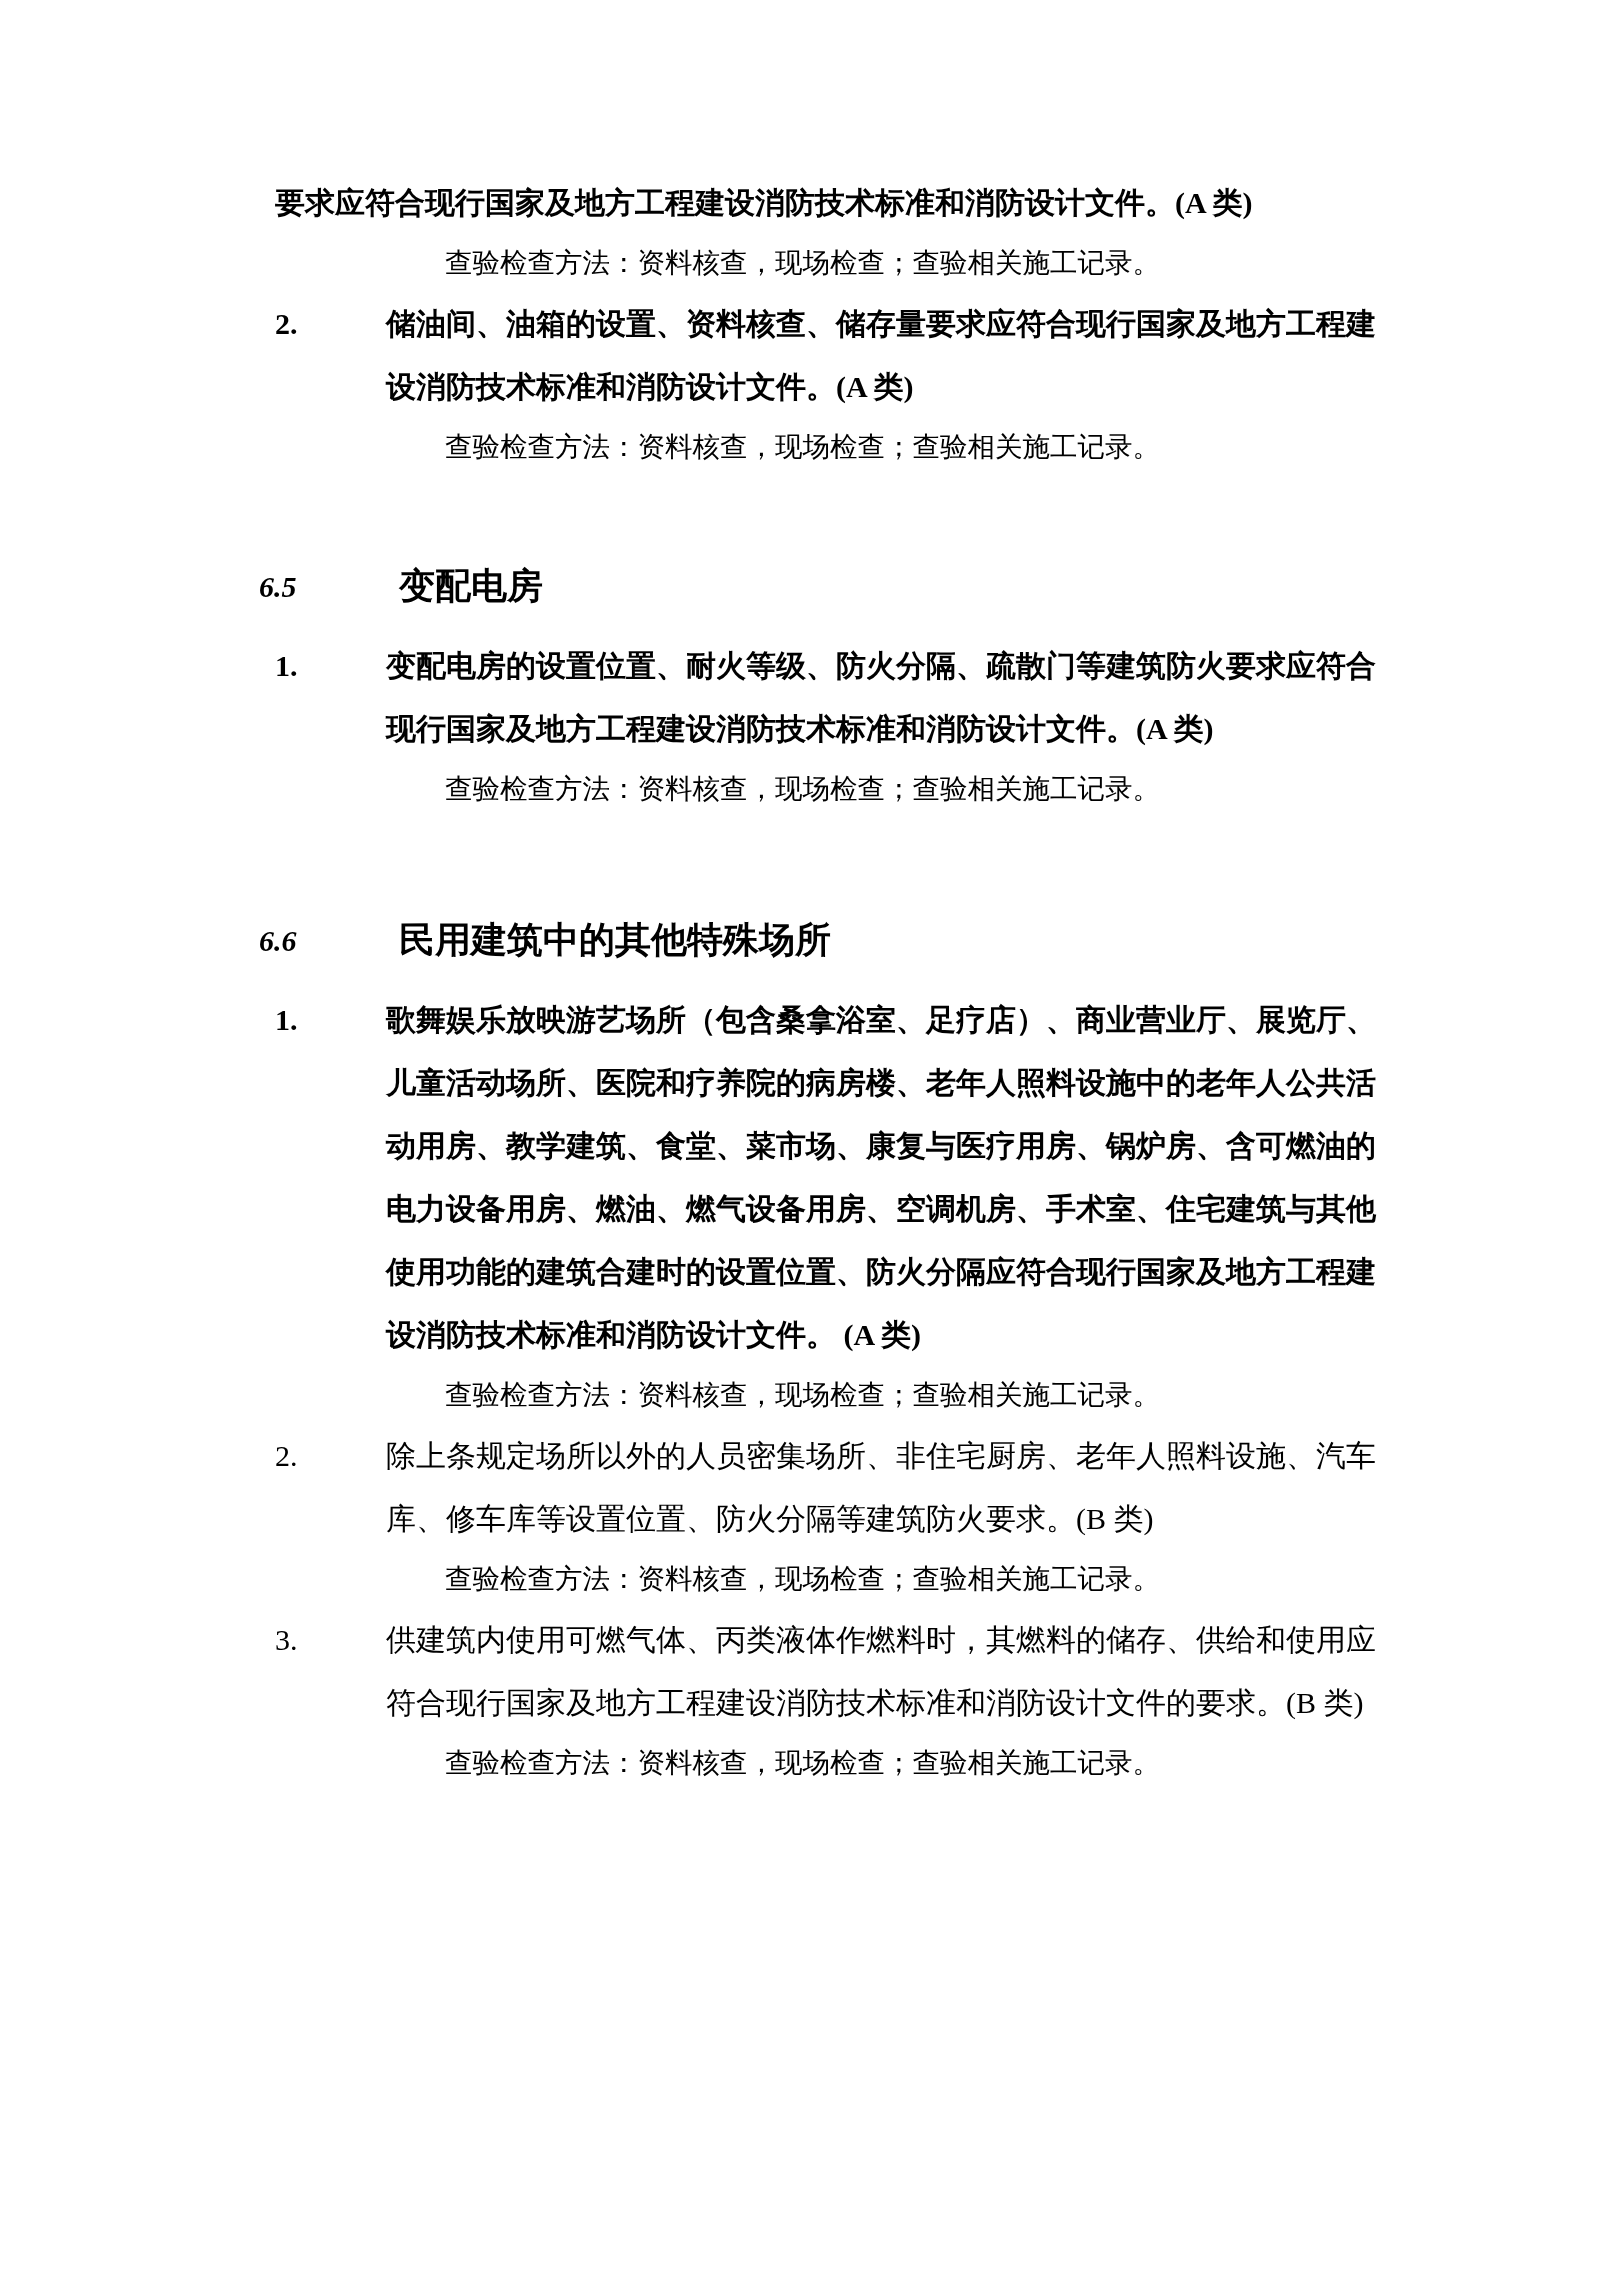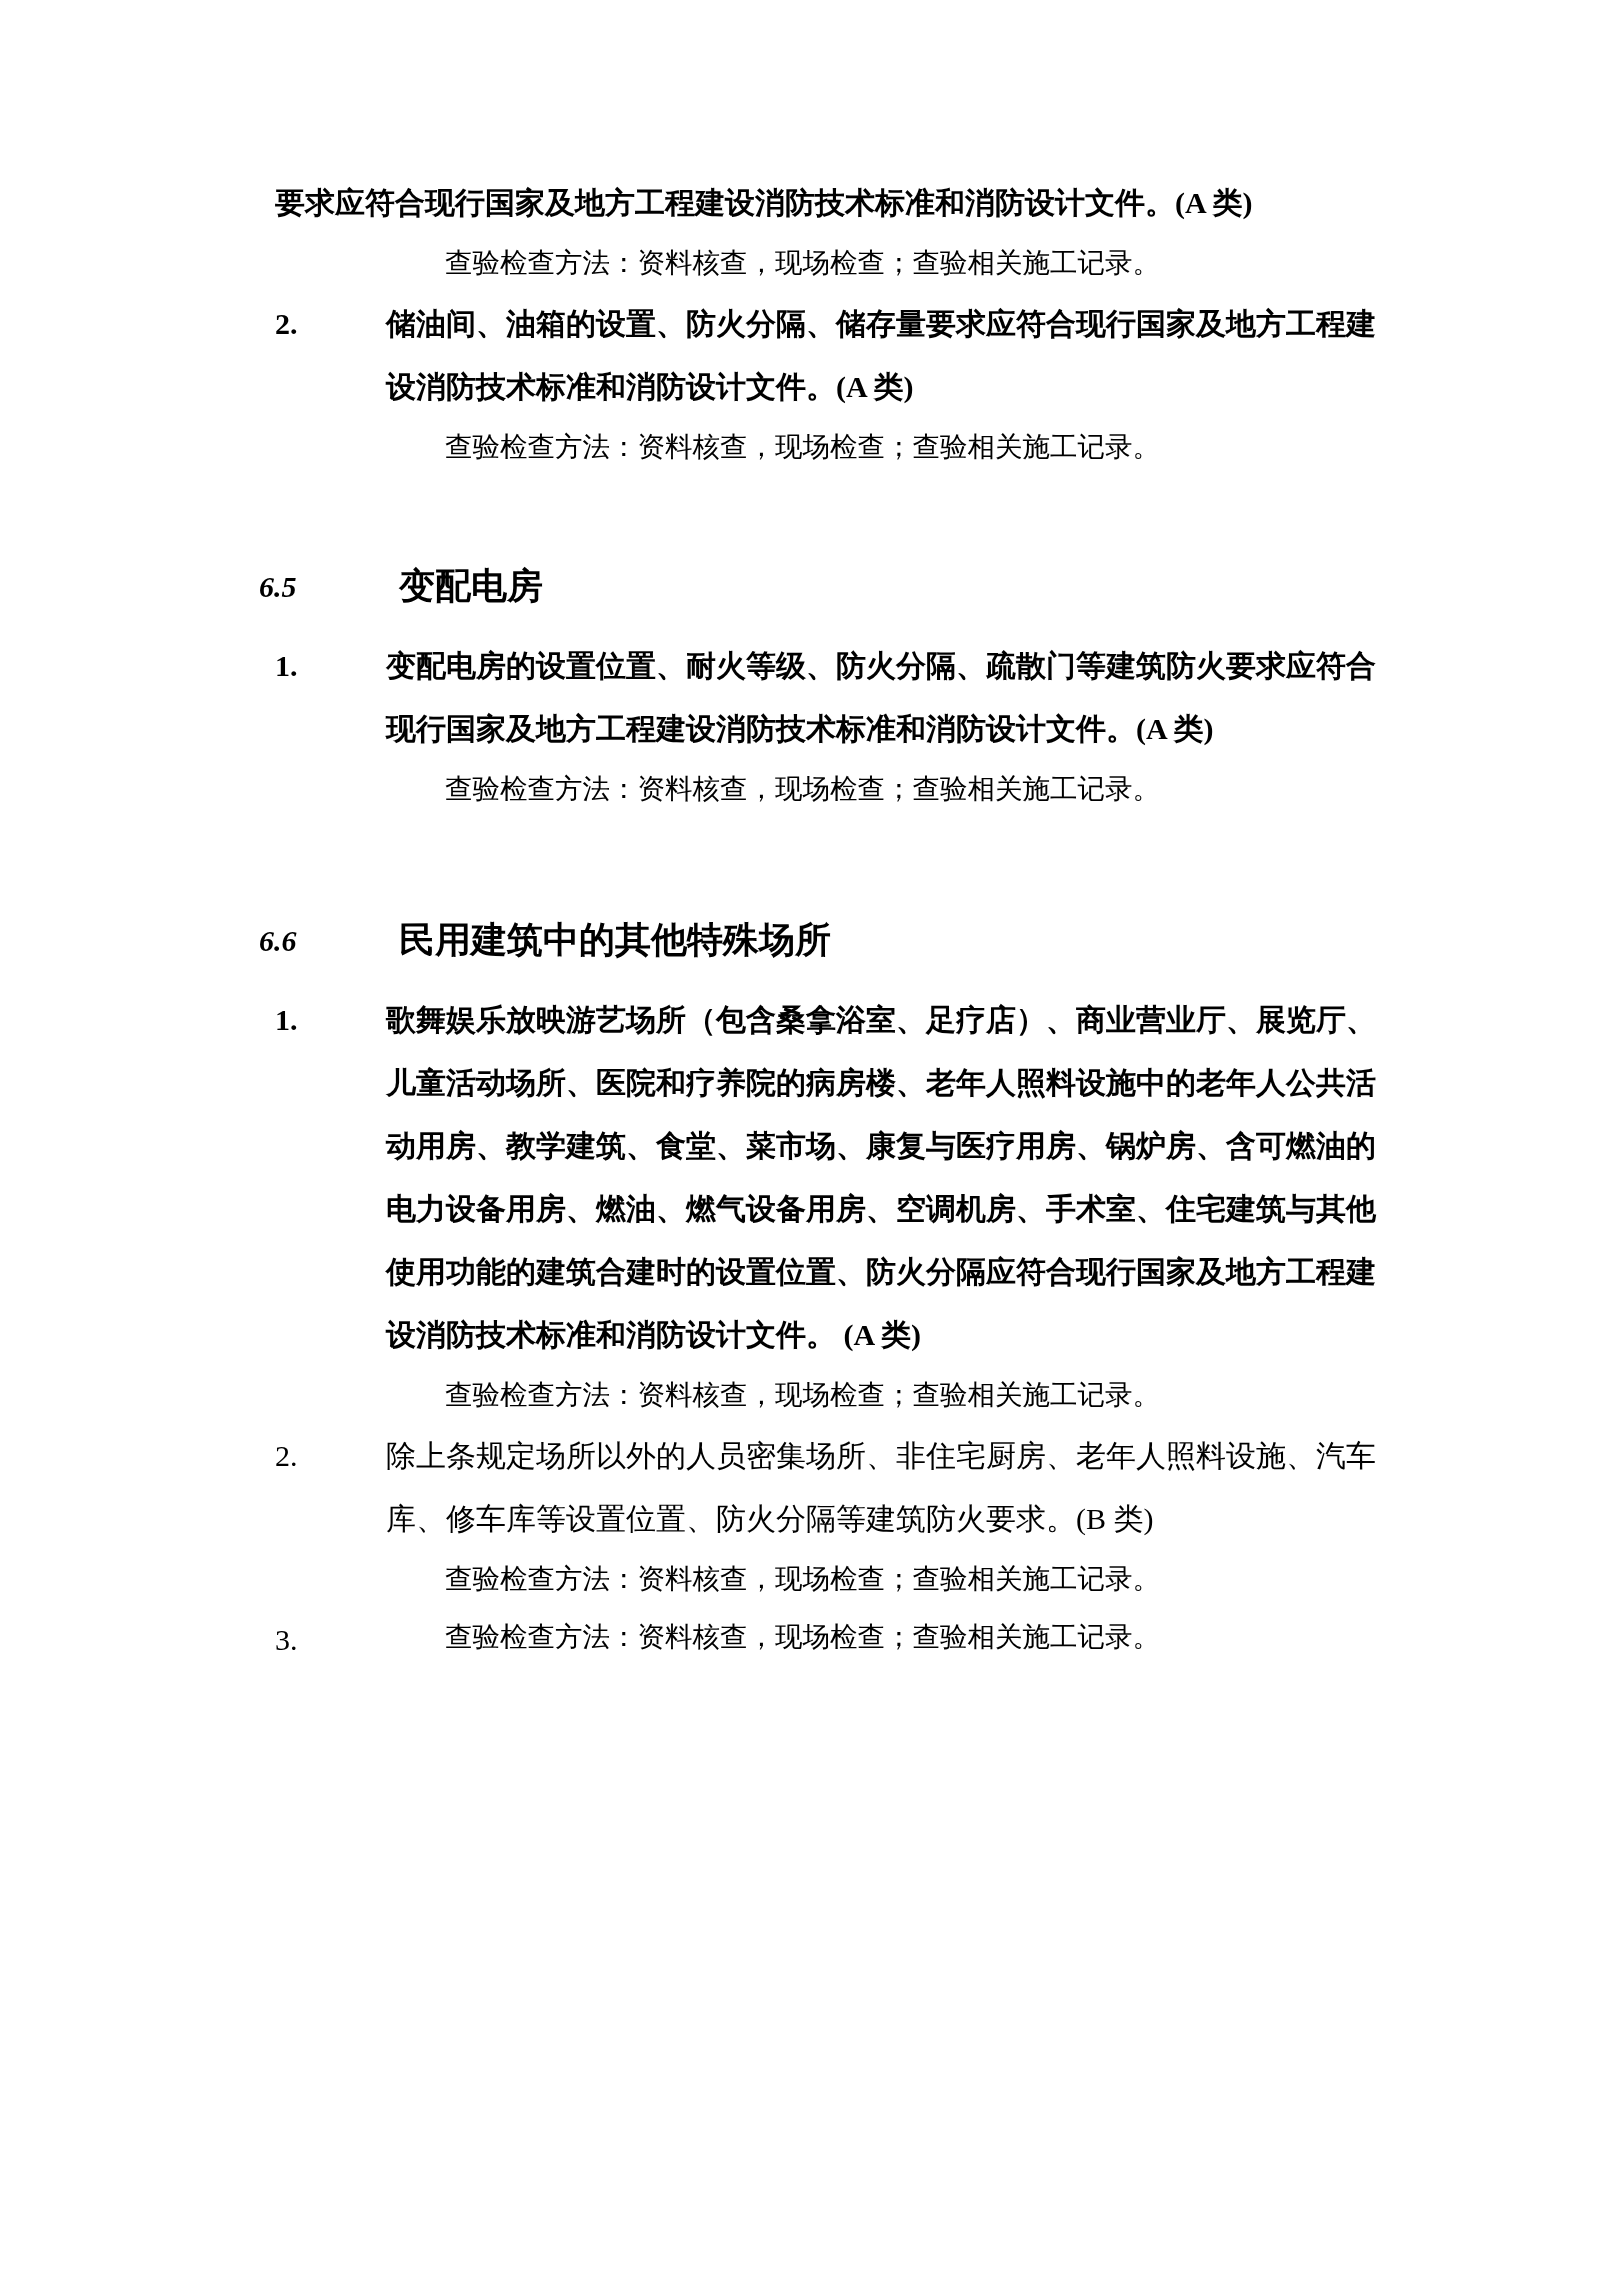--- a/index.html
+++ b/index.html
@@ -125,21 +125,21 @@
     <div class="topspace"></div>
 
     <p class="item bold" style="padding-left:275px;">
       <span class="txt">要求应符合现行国家及地方工程建设消防技术标准和消防设计文件。(A 类)</span>
     </p>
 
     <p class="method">查验检查方法：资料核查，现场检查；查验相关施工记录。</p>
 
     <p class="item bold">
       <span class="num">2.</span>
-      <span class="txt">储油间、油箱的设置、防火分隔、储存量要求应符合现行国家及地方工程建设消防技术标准和消防设计文件。(A 类)</span>
+      <span class="txt">储油间、油箱的设置、资料核查、储存量要求应符合现行国家及地方工程建设消防技术标准和消防设计文件。(A 类)</span>
     </p>
 
     <p class="method">查验检查方法：资料核查，现场检查；查验相关施工记录。</p>
 
     <div class="gap-lg"></div>
 
     <p class="section">
       <span class="snum">6.5</span>
       <span class="stitle">变配电房</span>
     </p>
@@ -168,20 +168,21 @@
 
     <p class="item">
       <span class="num">2.</span>
       <span class="txt">除上条规定场所以外的人员密集场所、非住宅厨房、老年人照料设施、汽车库、修车库等设置位置、防火分隔等建筑防火要求。(B 类)</span>
     </p>
 
     <p class="method">查验检查方法：资料核查，现场检查；查验相关施工记录。</p>
 
     <p class="item">
       <span class="num">3.</span>
+      <span class="txt">供建筑内使用可燃气体、丙类液体作燃料时，其燃料的储存、供给和使用应符合现行国家及地方工程建设消防技术标准和消防设计文件的要求。(B 类)</span>
     </p>
 
     <p class="method">查验检查方法：资料核查，现场检查；查验相关施工记录。</p>
 
   </div>
 
   <div class="page-number">28</div>
 
   <div class="watermark">头条 @机电天下</div>
 </div>

